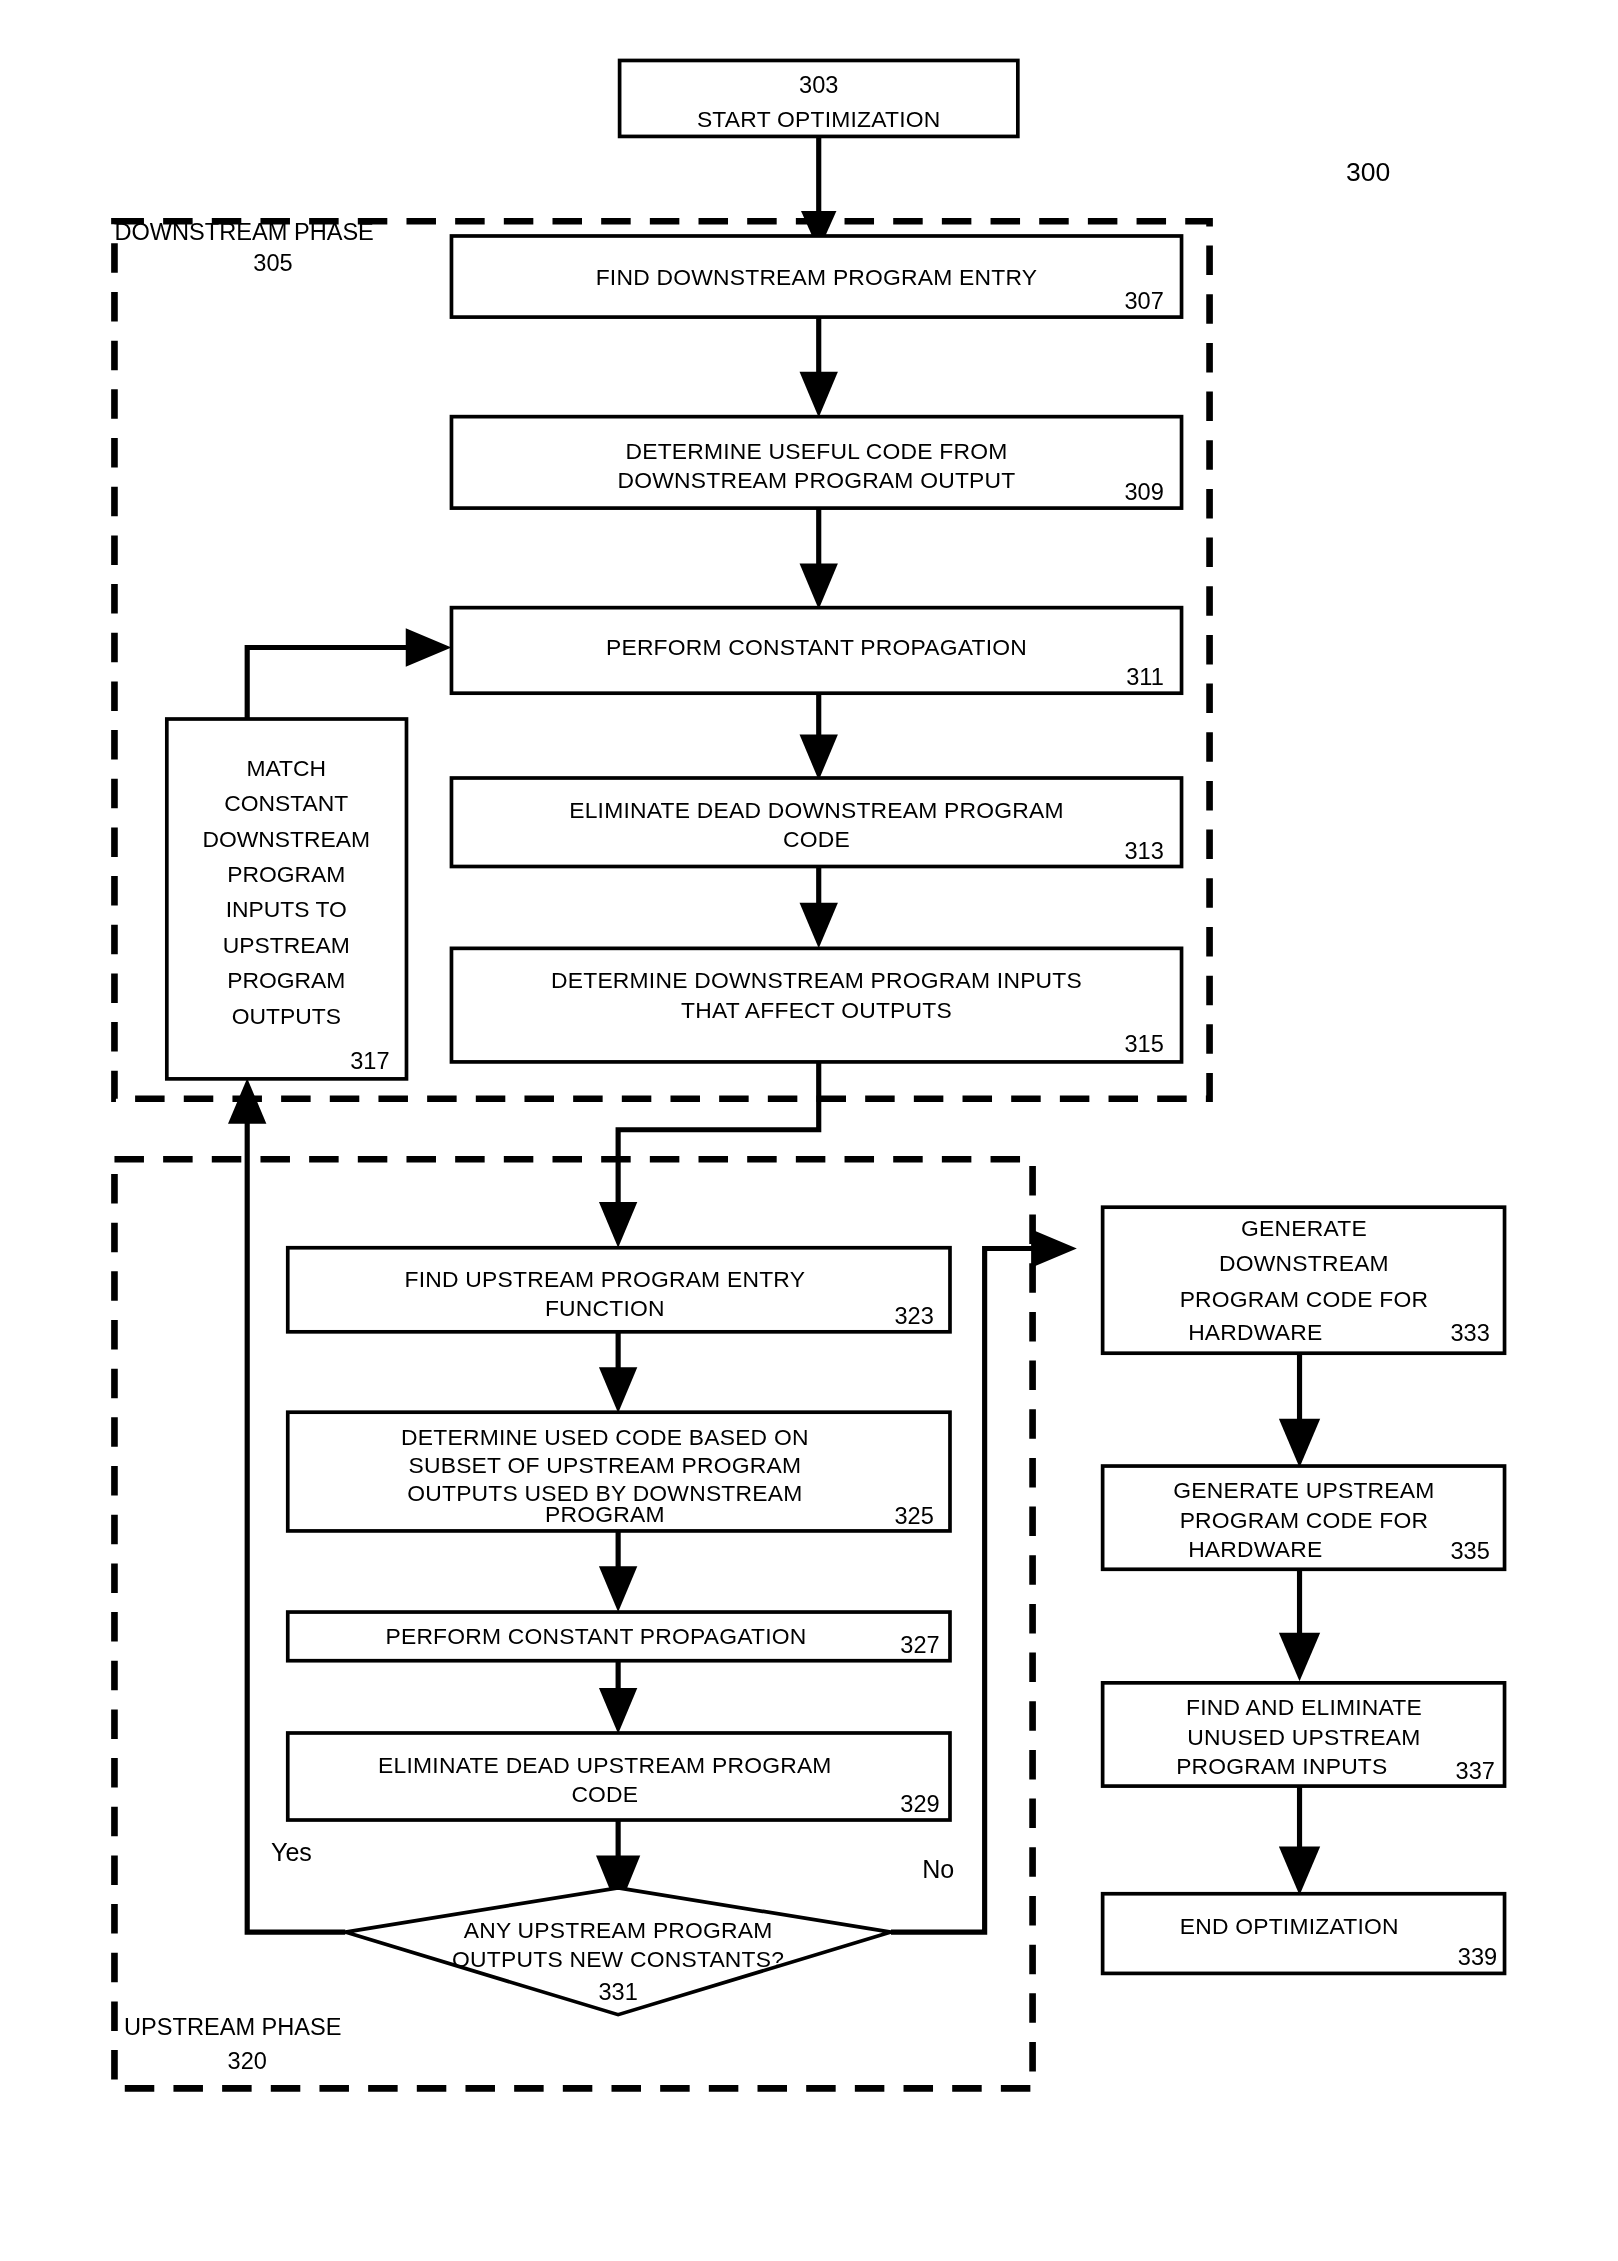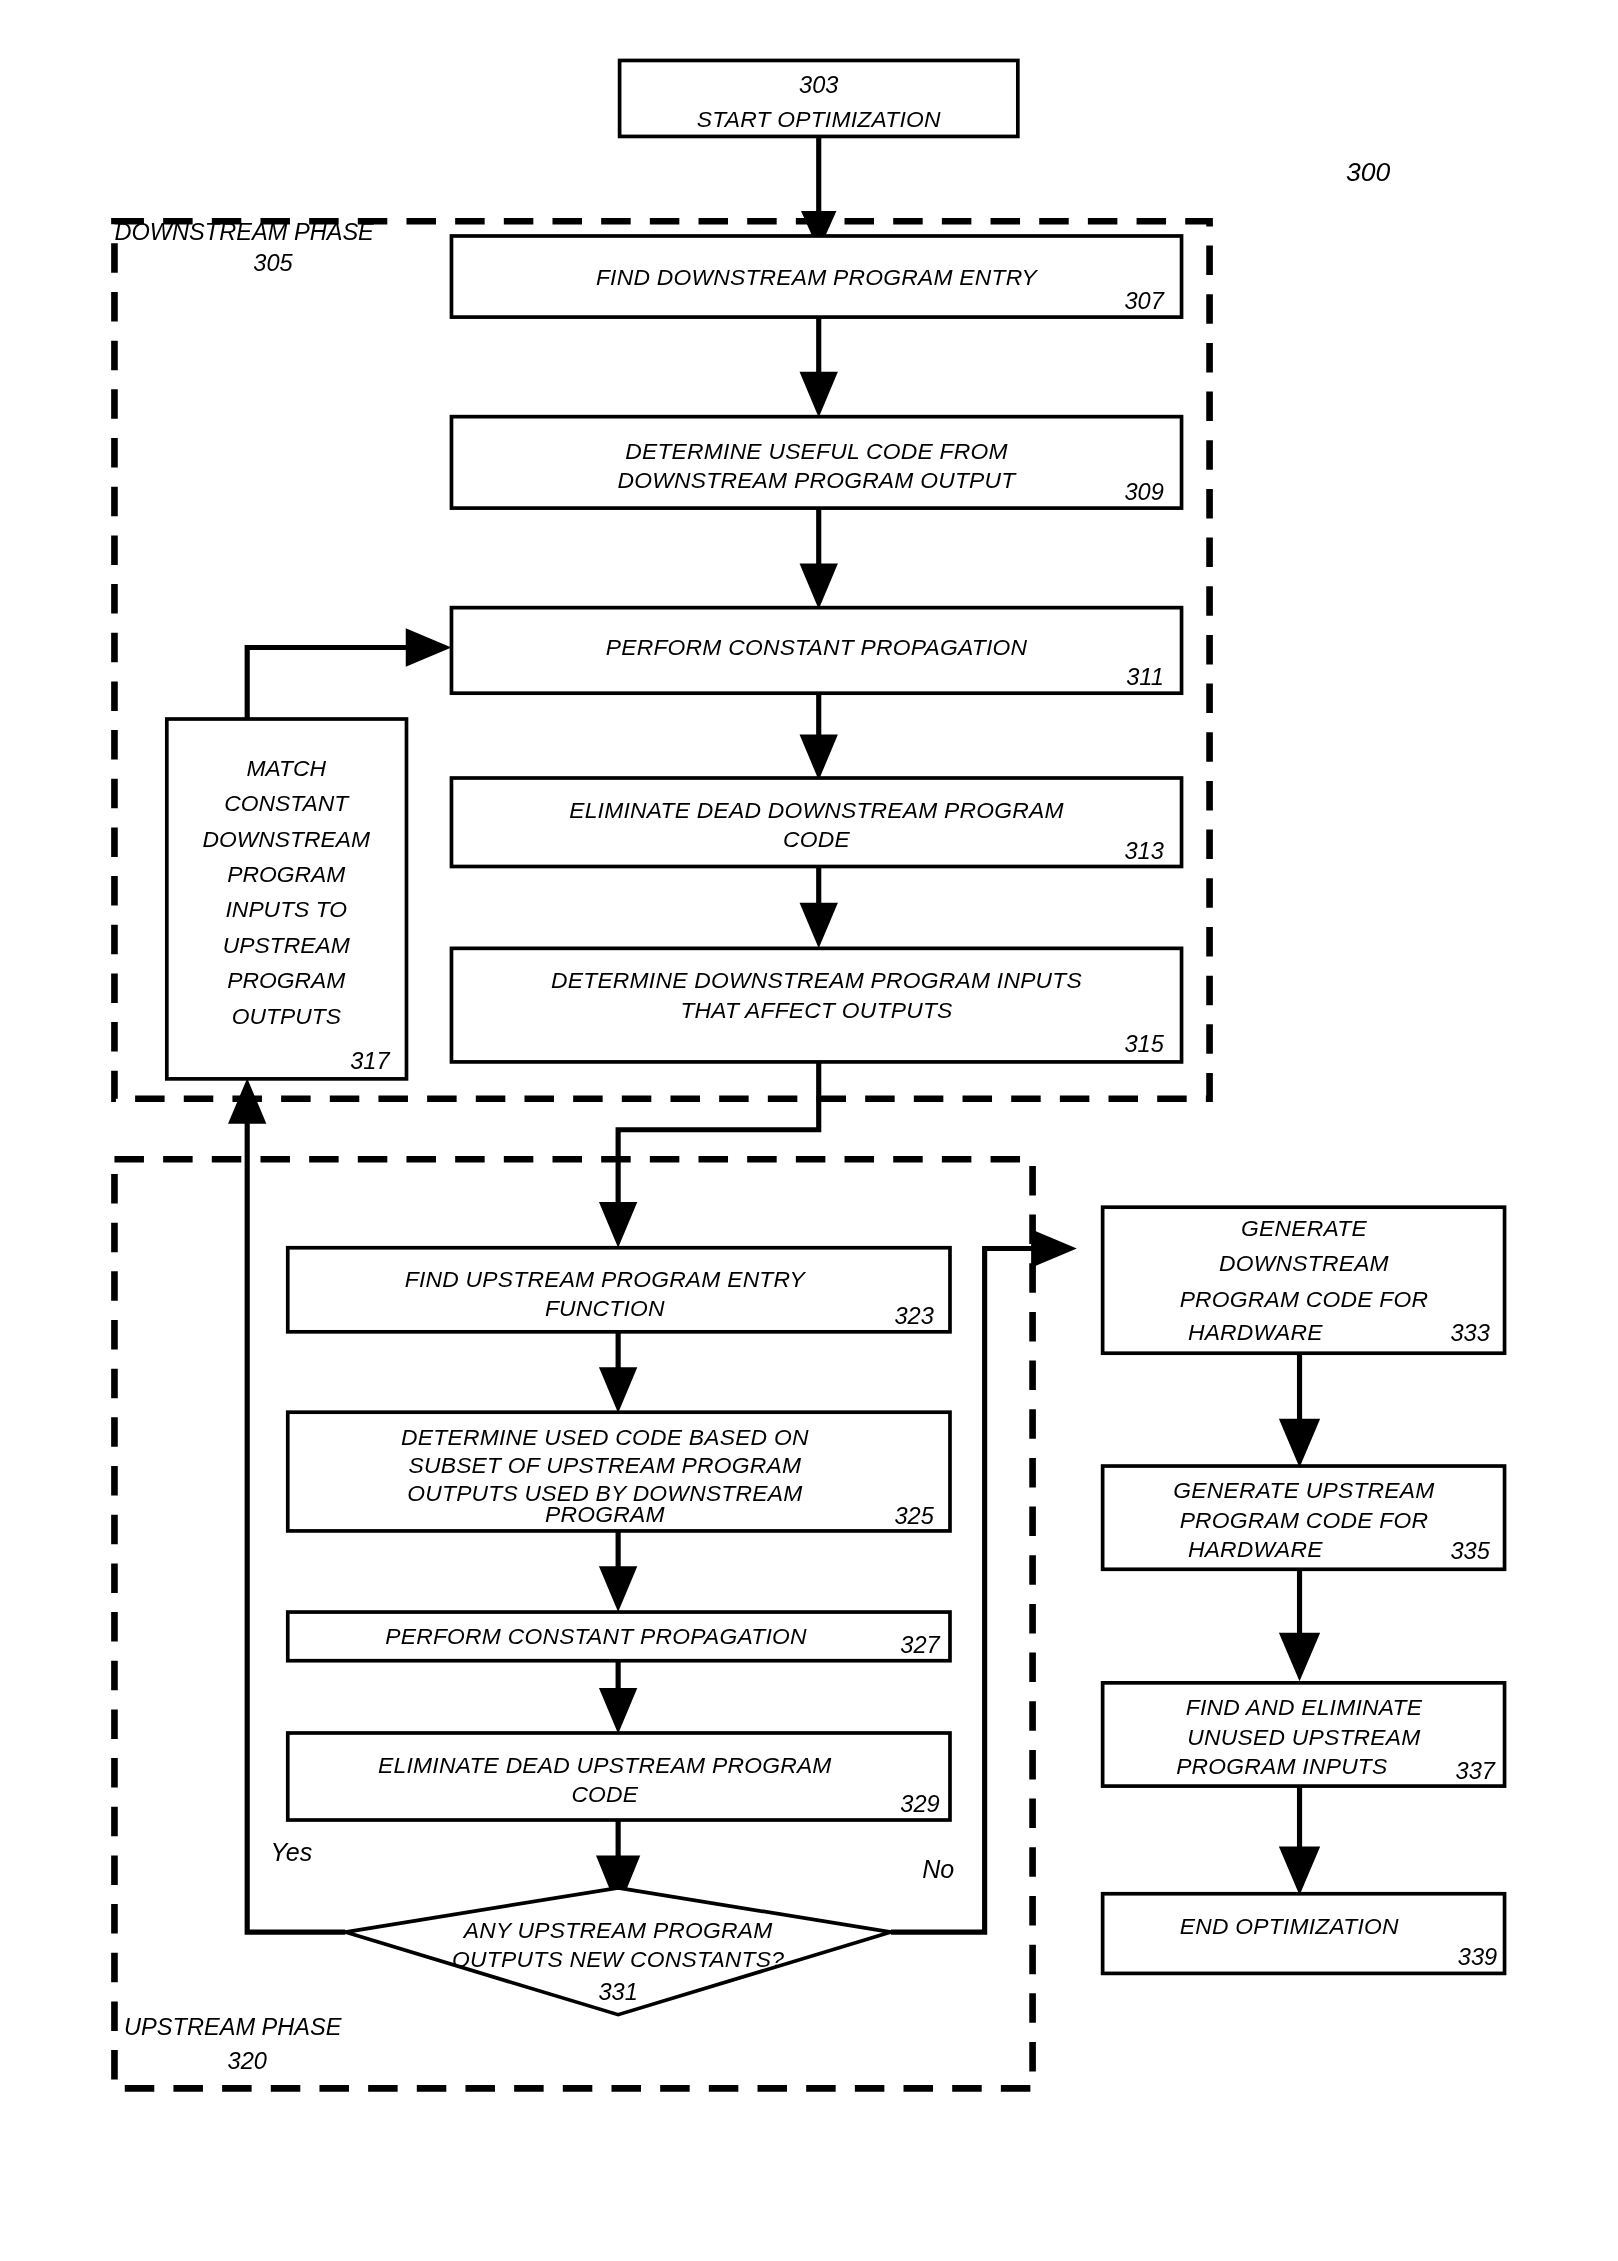--- a/index.html
+++ b/index.html
@@ -12,21 +12,20 @@
     height: 2261px;
     font-family: "Liberation Sans", sans-serif;
     color: #000000;
   }
   #figure-root {
     position: relative;
     width: 1619px;
     height: 2261px;
     background: #ffffff;
     overflow: hidden;
-    font-style: italic;
   }
   svg.flow {
     position: absolute;
     left: 0;
     top: 0;
     width: 1619px;
     height: 2261px;
     display: block;
   }
   .box-rect {

